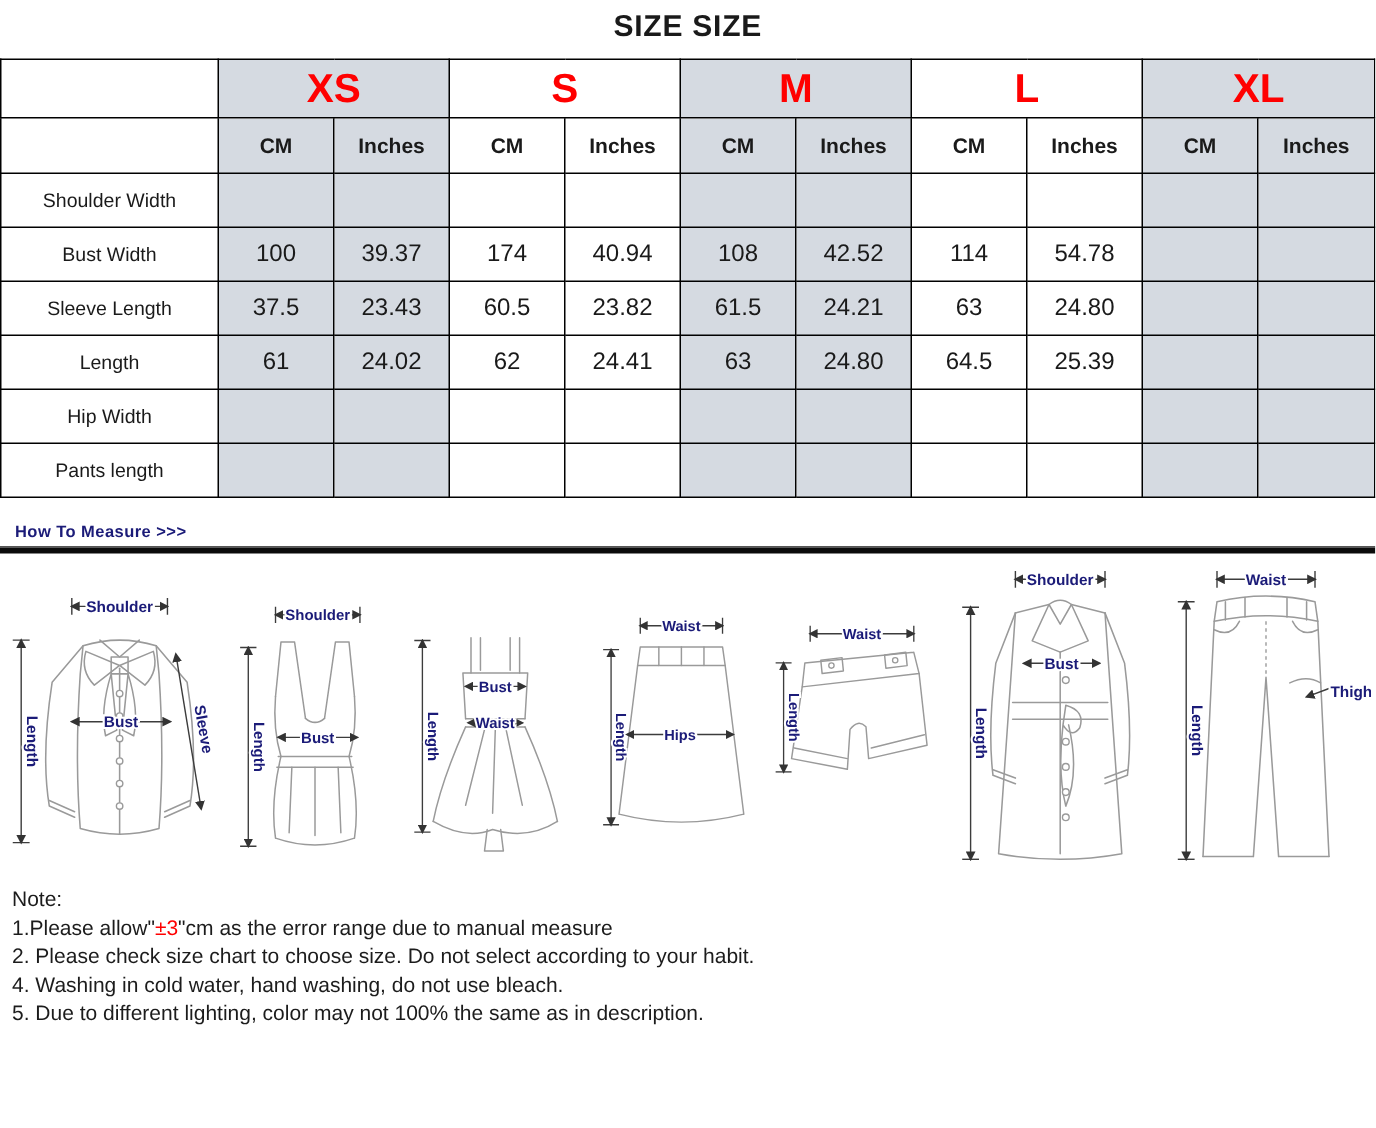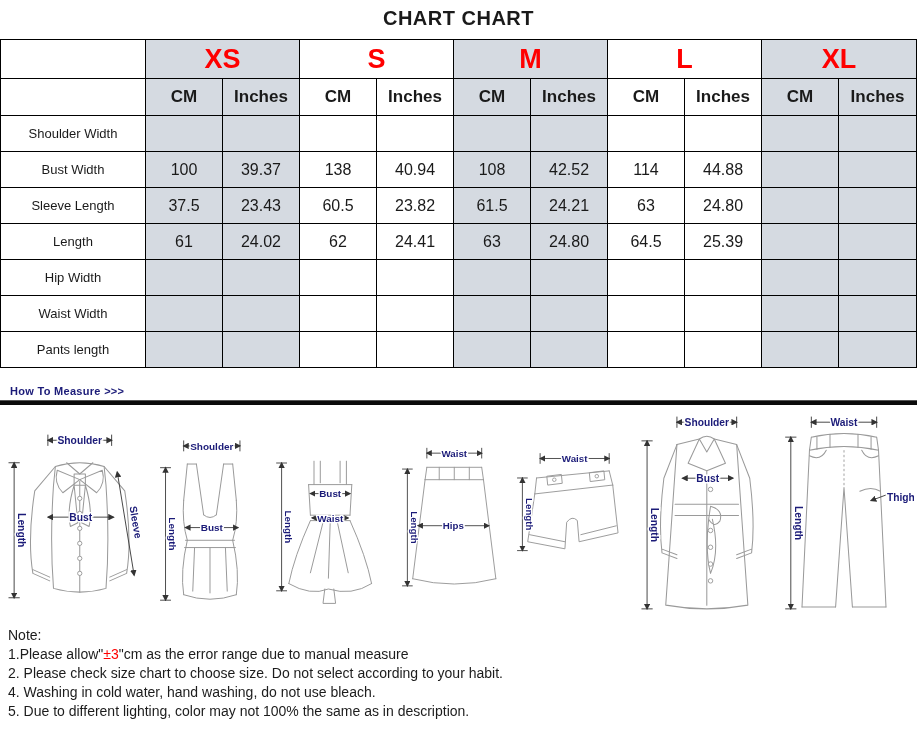--- a/index.html
+++ b/index.html
@@ -11,21 +11,21 @@
   }
   *{box-sizing:border-box;}
   body{margin:0;background:#fff;font-family:"Liberation Sans",sans-serif;color:#1a1a1a;}
   .page{width:917px;height:752px;overflow:hidden;background:#fff;}
   .title{text-align:center;font-size:20px;font-weight:bold;letter-spacing:.5px;padding:7px 0 9px;}
   table.size-chart{width:917px;border-collapse:collapse;table-layout:fixed;}
   table.size-chart td{border:1px solid #000;text-align:center;vertical-align:middle;padding:0;overflow:hidden;}
   td.sh{background:var(--shaded-cell);}
   tr.size-row td{height:39px;}
   td.size{color:var(--accent-red);font-size:27px;font-weight:bold;}
-  tr.unit-row td{height:37px;font-size:17px;font-weight:bold;}
+  tr.unit-row td{height:37px;font-size:14px;font-weight:bold;}
   tr.data-row td{height:36px;}
   td.rowlabel{font-size:13px;font-weight:normal;}
   td.val{font-size:16px;}
   .measure-head{margin:17px 0 3px 10px;font-size:11px;font-weight:bold;color:var(--navy);letter-spacing:.3px;}
   .measure-rule{height:2px;border-top:1px solid #555;border-bottom:4px solid #0b0b0b;}
   .figures{display:flex;align-items:flex-end;padding:6px 1px 0 1px;}
   .figures svg{flex:none;display:block;}
   .fig-shorts{margin-top:22px;}
   .outline{stroke:var(--outline-gray);stroke-width:1.1;fill:none;stroke-linejoin:round;stroke-linecap:round;}
   .dim{stroke:var(--dim);stroke-width:1;fill:none;}
@@ -35,21 +35,21 @@
   text.lbl.start{text-anchor:start;}
   .dot{fill:#fff;stroke:var(--outline-gray);stroke-width:1;}
   .notes{padding:10px 0 0 8px;font-size:14px;line-height:19px;color:#1c1c1c;}
   .notes .red{color:var(--accent-red);}
 </style>
 </head>
 <body>
 
 <div class="page">
 
-  <div class="title">CHART CHART</div>
+  <div class="title">SIZE SIZE</div>
 
   <table class="size-chart">
     <colgroup>
       <col style="width:145px">
       <col style="width:77px">
         <col style="width:77px">
         <col style="width:77px">
         <col style="width:77px">
       <col style="width:77px">
         <col style="width:77px">
@@ -91,26 +91,26 @@
         <td class="val sh"></td>
         <td class="val"></td>
         <td class="val"></td>
         <td class="val sh"></td>
         <td class="val sh"></td>
       </tr>
       <tr class="data-row">
         <td class="rowlabel">Bust Width</td>
         <td class="val sh">100</td>
         <td class="val sh">39.37</td>
-        <td class="val">138</td>
+        <td class="val">174</td>
         <td class="val">40.94</td>
         <td class="val sh">108</td>
         <td class="val sh">42.52</td>
         <td class="val">114</td>
-        <td class="val">44.88</td>
+        <td class="val">54.78</td>
         <td class="val sh"></td>
         <td class="val sh"></td>
       </tr>
       <tr class="data-row">
         <td class="rowlabel">Sleeve Length</td>
         <td class="val sh">37.5</td>
         <td class="val sh">23.43</td>
         <td class="val">60.5</td>
         <td class="val">23.82</td>
         <td class="val sh">61.5</td>
@@ -128,33 +128,20 @@
         <td class="val">24.41</td>
         <td class="val sh">63</td>
         <td class="val sh">24.80</td>
         <td class="val">64.5</td>
         <td class="val">25.39</td>
         <td class="val sh"></td>
         <td class="val sh"></td>
       </tr>
       <tr class="data-row">
         <td class="rowlabel">Hip Width</td>
-        <td class="val sh"></td>
-        <td class="val sh"></td>
-        <td class="val"></td>
-        <td class="val"></td>
-        <td class="val sh"></td>
-        <td class="val sh"></td>
-        <td class="val"></td>
-        <td class="val"></td>
-        <td class="val sh"></td>
-        <td class="val sh"></td>
-      </tr>
-      <tr class="data-row">
-        <td class="rowlabel">Waist Width</td>
         <td class="val sh"></td>
         <td class="val sh"></td>
         <td class="val"></td>
         <td class="val"></td>
         <td class="val sh"></td>
         <td class="val sh"></td>
         <td class="val"></td>
         <td class="val"></td>
         <td class="val sh"></td>
         <td class="val sh"></td>

